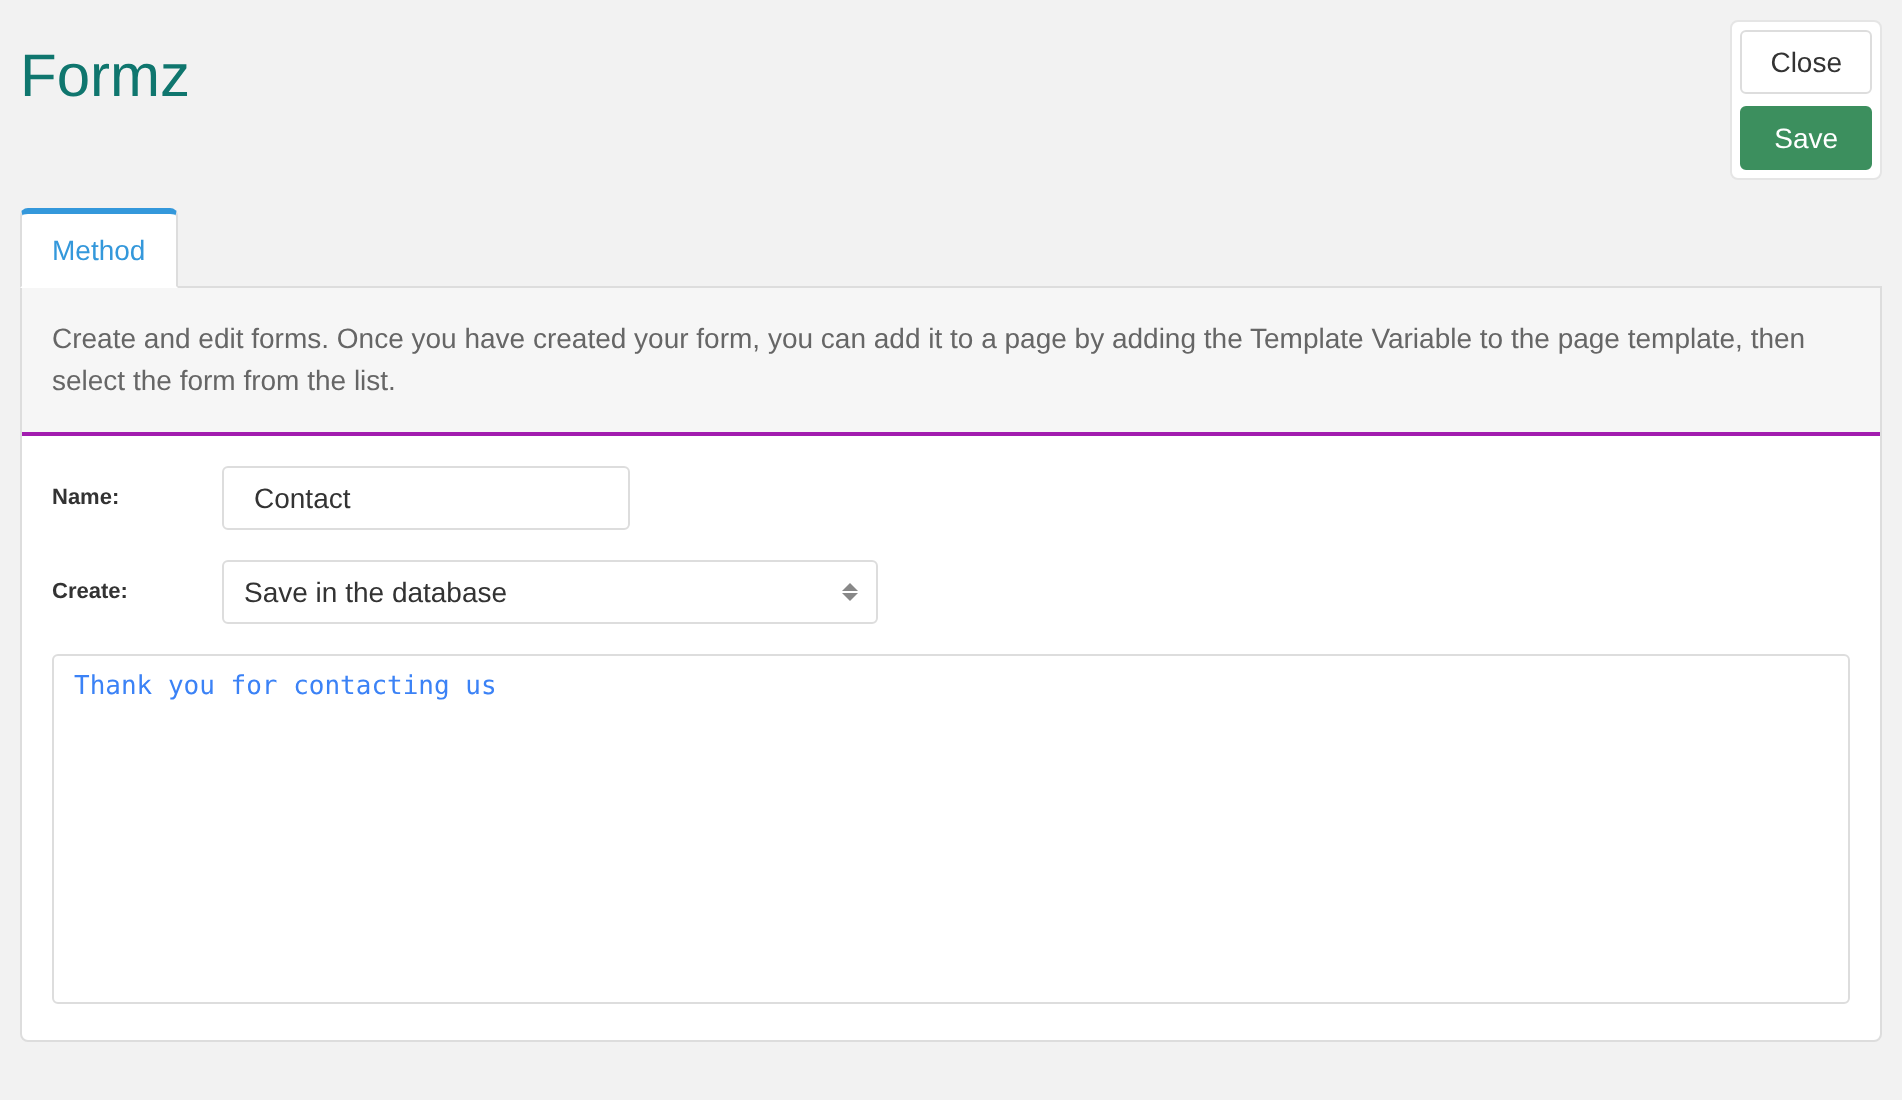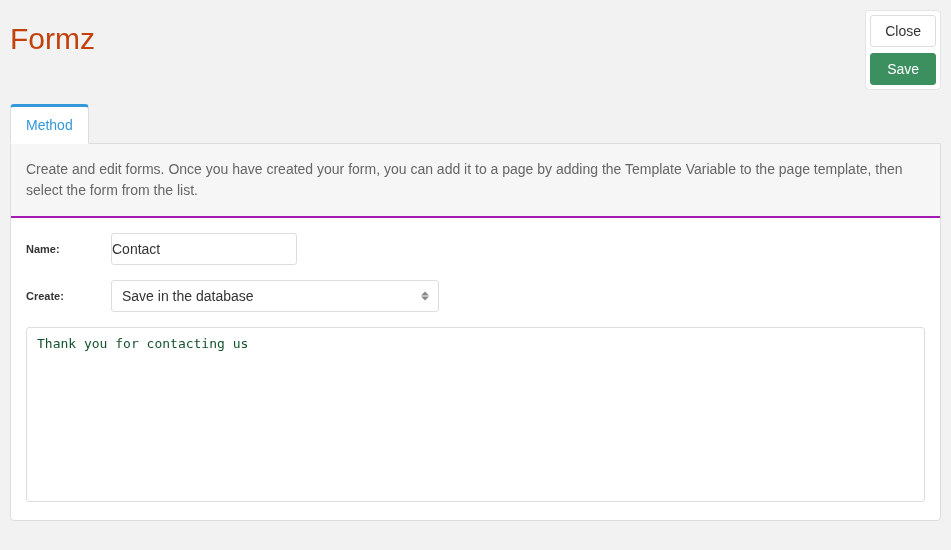--- a/index.html
+++ b/index.html
@@ -17,21 +17,21 @@
     }
     .header {
       display: flex;
       justify-content: space-between;
       align-items: flex-start;
       padding: 10px 10px 0 10px;
     }
     .page-title {
       font-size: 30px;
       font-weight: 400;
-      color: #c2410c;
+      color: #0f766e;
       padding-left: 0;
       padding-top: 12px;
     }
     .button-group {
       display: flex;
       gap: 6px;
       background: #fff;
       border: 1px solid #e5e5e5;
       border-radius: 4px;
       padding: 4px;
@@ -94,26 +94,26 @@
       align-items: center;
       margin-bottom: 15px;
     }
     .form-label {
       width: 85px;
       font-weight: bold;
       color: #333;
       font-size: 11px;
     }
     .form-input {
-      padding: 7px 0;
-      border: 1px solid #ddd;
-      border-radius: 3px;
-      font-size: 14px;
-      color: #333;
-      width: 186px;
+      padding: 7px 15px;
+      border: 1px solid #ddd;
+      border-radius: 3px;
+      font-size: 14px;
+      color: #333;
+      width: 204px;
     }
     .form-select-wrap {
       position: relative;
       width: 328px;
     }
     .form-select {
       padding: 7px 28px 7px 10px;
       border: 1px solid #ddd;
       border-radius: 3px;
       font-size: 14px;
@@ -165,21 +165,21 @@
       cursor: pointer;
     }
     .form-textarea {
       width: 100%;
       height: 175px;
       padding: 8px 10px;
       border: 1px solid #ddd;
       border-radius: 3px;
       font-family: Menlo, Monaco, Consolas, monospace;
       font-size: 13px;
-      color: #14532d;
+      color: #3b82f6;
       resize: none;
     }
   </style>
 </head>
 <body>
 
 <div class="header">
   <h1 class="page-title">Formz</h1>
   <div class="button-group">
     <button class="btn">Close</button>

